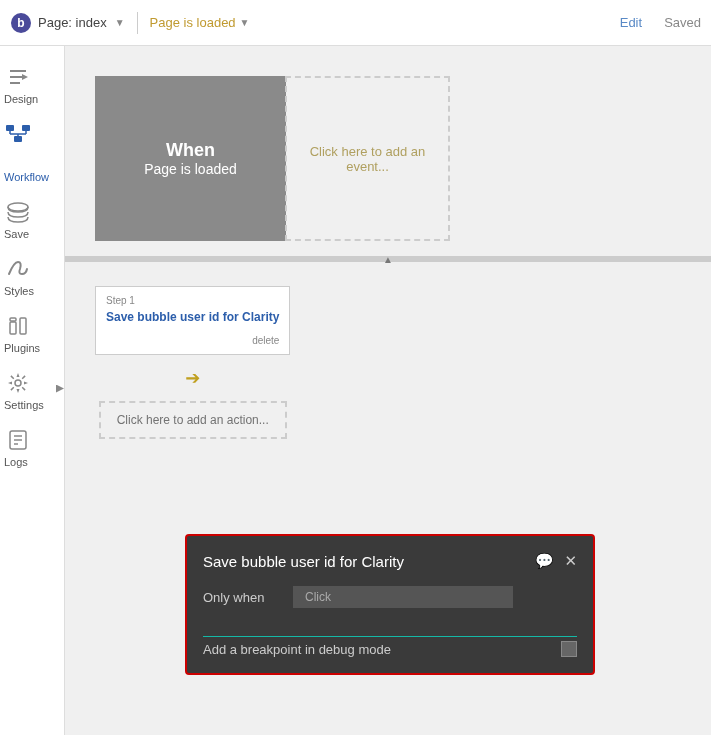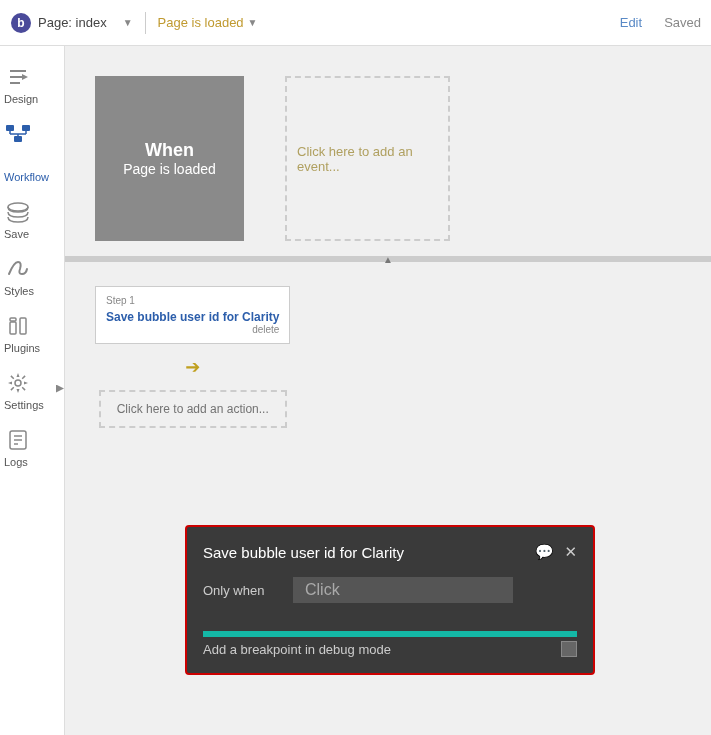--- a/index.html
+++ b/index.html
@@ -28,21 +28,21 @@
     .top-bar-logo {
       width: 22px;
       height: 22px;
       display: flex;
       align-items: center;
       justify-content: center;
     }
     .top-bar-page {
       display: flex;
       align-items: center;
-      gap: 16px;
+      gap: 8px;
       color: #444;
       font-size: 13px;
     }
     .top-bar-divider {
       width: 1px;
       height: 22px;
       background: #ccc;
       margin: 0 6px;
     }
     .top-bar-trigger {
@@ -123,21 +123,21 @@
       background: #f0f0f0;
       position: relative;
       overflow: hidden;
     }
 
     
     .trigger-block {
       position: absolute;
       top: 30px;
       left: 30px;
-      width: 149px;
+      width: 191px;
       height: 165px;
       background: #8a8a8a;
       display: flex;
       flex-direction: column;
       align-items: center;
       justify-content: center;
       color: #fff;
       font-size: 16px;
       cursor: pointer;
     }
@@ -155,21 +155,21 @@
       top: 30px;
       left: 220px;
       width: 165px;
       height: 165px;
       border: 2px dashed #ccc;
       display: flex;
       align-items: center;
       justify-content: center;
       color: #b0a060;
       font-size: 13px;
-      text-align: left;
+      text-align: center;
       cursor: pointer;
       padding: 10px;
     }
 
     
     .canvas-divider {
       position: absolute;
       top: 210px;
       left: 0;
       right: 0;
@@ -208,21 +208,21 @@
     }
     .step-title {
       font-size: 12px;
       color: #2c5eab;
       font-weight: bold;
     }
     .step-delete {
       font-size: 10px;
       color: #888;
       text-align: right;
-      margin-top: 0;
+      margin-top: 11px;
       cursor: pointer;
     }
     .arrow-right {
       color: #c0a020;
       font-size: 18px;
     }
     .add-action-block {
       border: 2px dashed #ccc;
       padding: 10px 16px;
       color: #737373;
@@ -274,31 +274,31 @@
     .only-when-label {
       color: #ccc;
       font-size: 13px;
       min-width: 80px;
     }
     .click-button {
       background: #555;
       border: none;
       color: #aaa;
       padding: 4px 12px;
-      font-size: 16px;
+      font-size: 12px;
       cursor: pointer;
       min-width: 220px;
       text-align: left;
     }
     .breakpoint-row {
       display: flex;
       align-items: center;
       justify-content: space-between;
       padding-top: 4px;
-      border-top: 6px solid #14b8a6;
+      border-top: 1px solid #14b8a6;
     }
     .breakpoint-label {
       color: #ccc;
       font-size: 13px;
     }
     .breakpoint-checkbox {
       width: 16px;
       height: 16px;
       background: #666;
       border: 1px solid #888;

